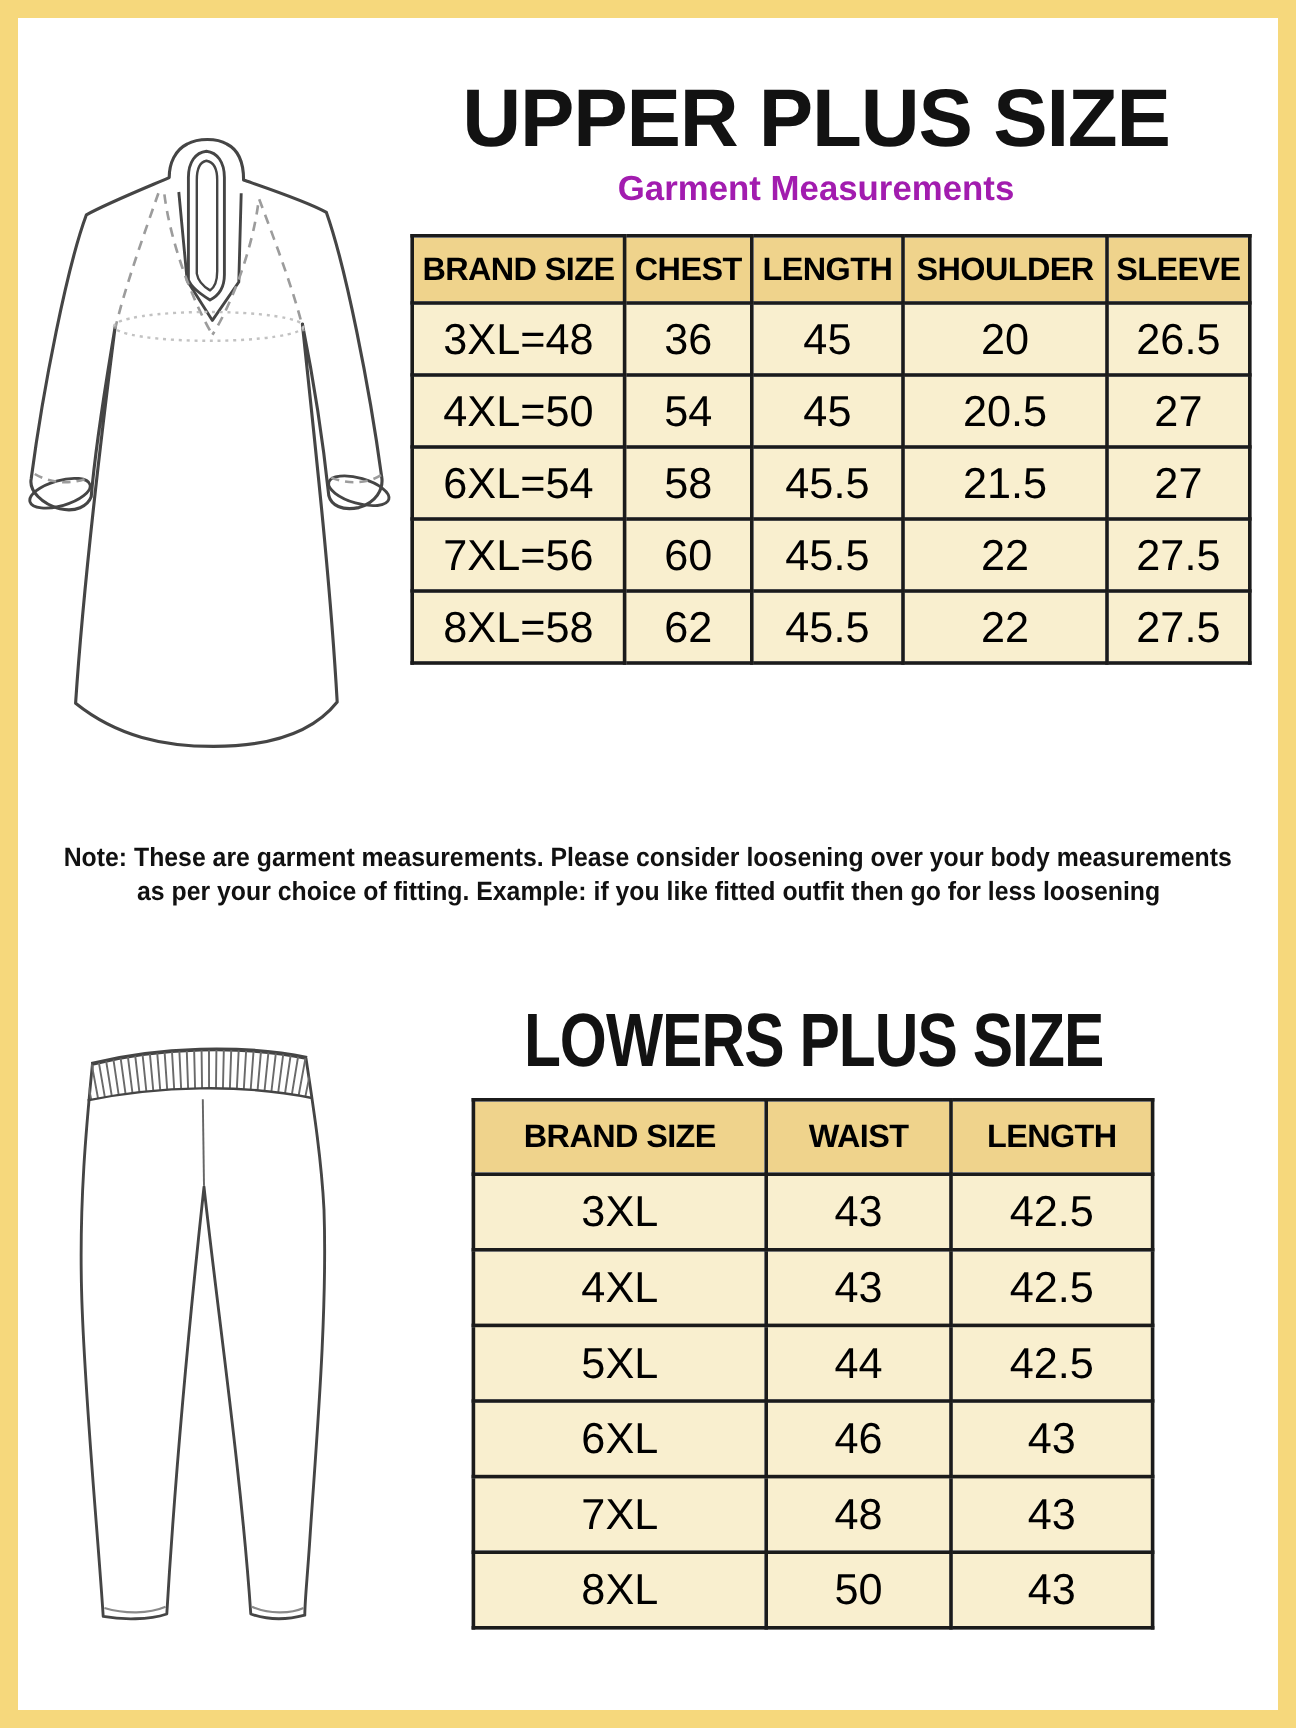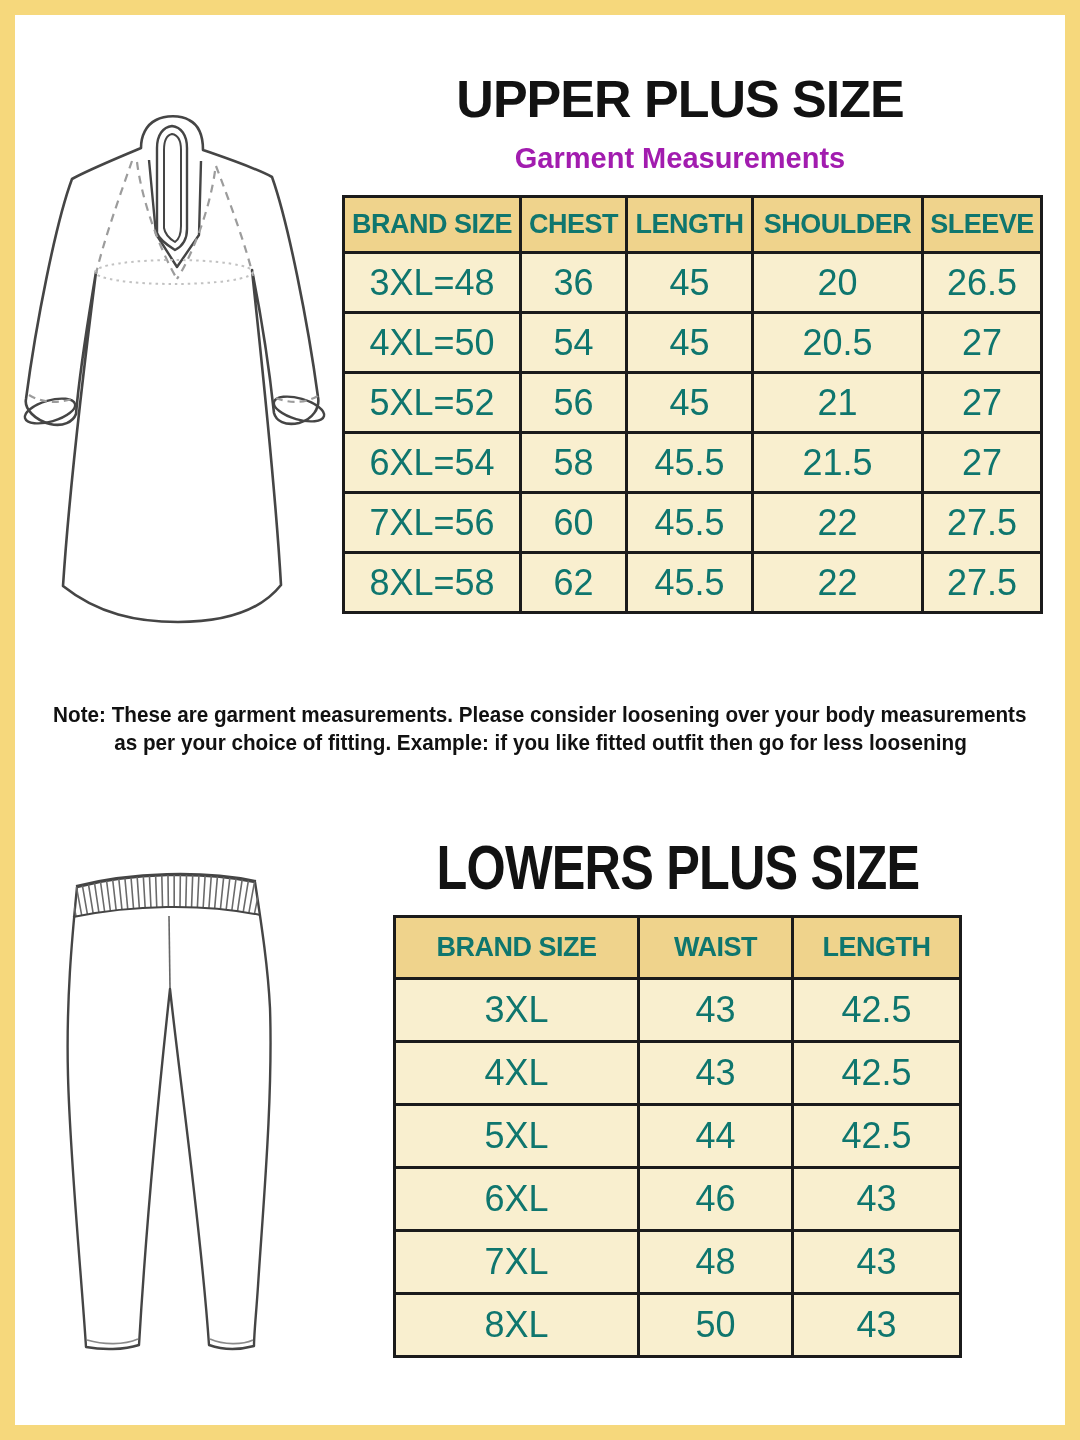--- a/index.html
+++ b/index.html
@@ -7,27 +7,27 @@
     position:relative; width:1080px; height:1440px; margin:0 auto;
     background:#ffffff; font-family:"Liberation Sans", sans-serif;
     overflow:hidden;
   }
   .frame {
     position:absolute; inset:0; border:15px solid #f6d87c;
     box-sizing:border-box; pointer-events:none; z-index:20;
   }
   .abs { position:absolute; }
   .ttl { font-weight:bold; color:#121212; text-align:center; white-space:nowrap; }
-  .t-upper { left:331px; top:72px; width:698px; font-size:52px; line-height:54px; letter-spacing:-1px; }
+  .t-upper { left:331px; top:72px; width:698px; font-size:68px; line-height:54px; letter-spacing:-1px; }
   .subtitle { left:331px; top:142px; width:698px; font-size:29px; line-height:32px; font-weight:bold; color:#a21caf; text-align:center; }
   .t-lower { left:328px; top:835px; width:700px; font-size:63px; line-height:64px; letter-spacing:-1px;
              transform:scaleX(.8); transform-origin:50% 50%; }
 
   table.tbl { position:absolute; border-collapse:collapse; table-layout:fixed;
-              text-align:center; color:#0f766e;padding-left:29px; }
+              text-align:center; color:#000000;padding-left:29px; }
   table.tbl th, table.tbl td { border:3px solid #1b1b1b; padding:0; overflow:hidden; }
   table.tbl th { background:#efd38c; font-size:27px; font-weight:bold; letter-spacing:-0.5px; }
   table.tbl td { background:#f9efcf; font-size:36px; font-weight:normal; }
   .tbl-upper { left:342px; top:195px; width:698px; }
   .tbl-upper th { height:53px; }
   .tbl-upper td { height:57px; }
   .tbl-lower { left:393px; top:915px; width:566px; }
   .tbl-lower th { height:59px; }
   .tbl-lower td { height:60px;text-align:center; }
 
@@ -123,27 +123,20 @@
         <td>26.5</td>
       </tr>
       <tr>
         <td>4XL=50</td>
         <td>54</td>
         <td>45</td>
         <td>20.5</td>
         <td>27</td>
       </tr>
       <tr>
-        <td>5XL=52</td>
-        <td>56</td>
-        <td>45</td>
-        <td>21</td>
-        <td>27</td>
-      </tr>
-      <tr>
         <td>6XL=54</td>
         <td>58</td>
         <td>45.5</td>
         <td>21.5</td>
         <td>27</td>
       </tr>
       <tr>
         <td>7XL=56</td>
         <td>60</td>
         <td>45.5</td>

